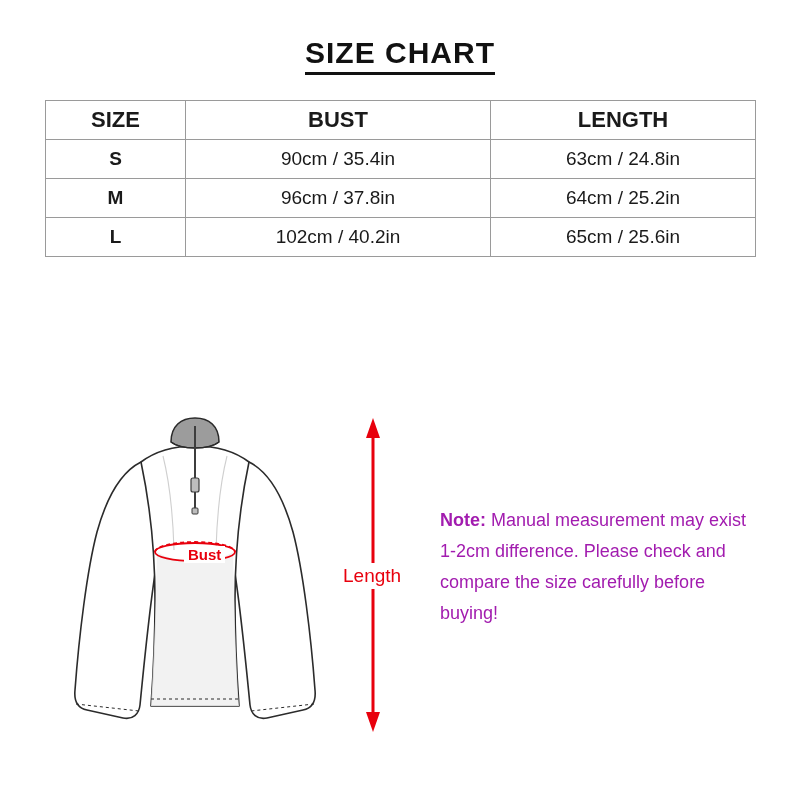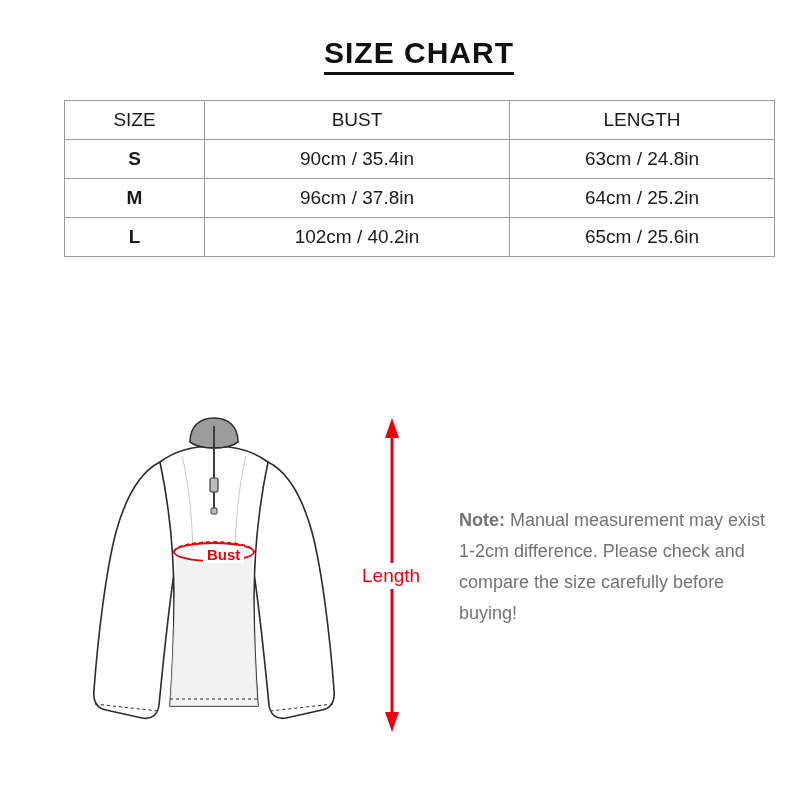--- a/index.html
+++ b/index.html
@@ -11,21 +11,20 @@
     height: 800px;
     background: #ffffff;
     font-family: "Liberation Sans", sans-serif;
     color: #1a1a1a;
     overflow: hidden;
   }
   .page {
     position: relative;
     width: 653px;
     height: 800px;
-    margin-left: 19px;
   }
 
   
   .title {
     position: absolute;
     top: 36px;
     left: 0;
     width: 800px;
     text-align: center;
     font-size: 30px;
@@ -53,22 +52,22 @@
   table.size-chart th,
   table.size-chart td {
     border: 1px solid #9a9a9a;
     height: 36px;
     text-align: center;
     vertical-align: middle;
     font-size: 19px;
     color: #1a1a1a;
   }
   table.size-chart thead th {
-    font-weight: normal;
-    font-size: 19px;
+    font-weight: bold;
+    font-size: 22px;
   }
   table.size-chart tbody td.col-size {
     font-weight: bold;
   }
   .col-w-size { width: 140px; }
   .col-w-bust { width: 305px; }
   .col-w-length { width: 265px; }
 
   
   .illustration {
@@ -112,21 +111,21 @@
   }
 
   
   .note {
     position: absolute;
     top: 505px;
     left: 440px;
     width: 325px;
     font-size: 18px;
     line-height: 31px;
-    color: #737373;
+    color: #a21caf;
   }
   .note b {
     font-weight: bold;
   }
 </style>
 </head>
 <body>
 
 <div class="page">
 

